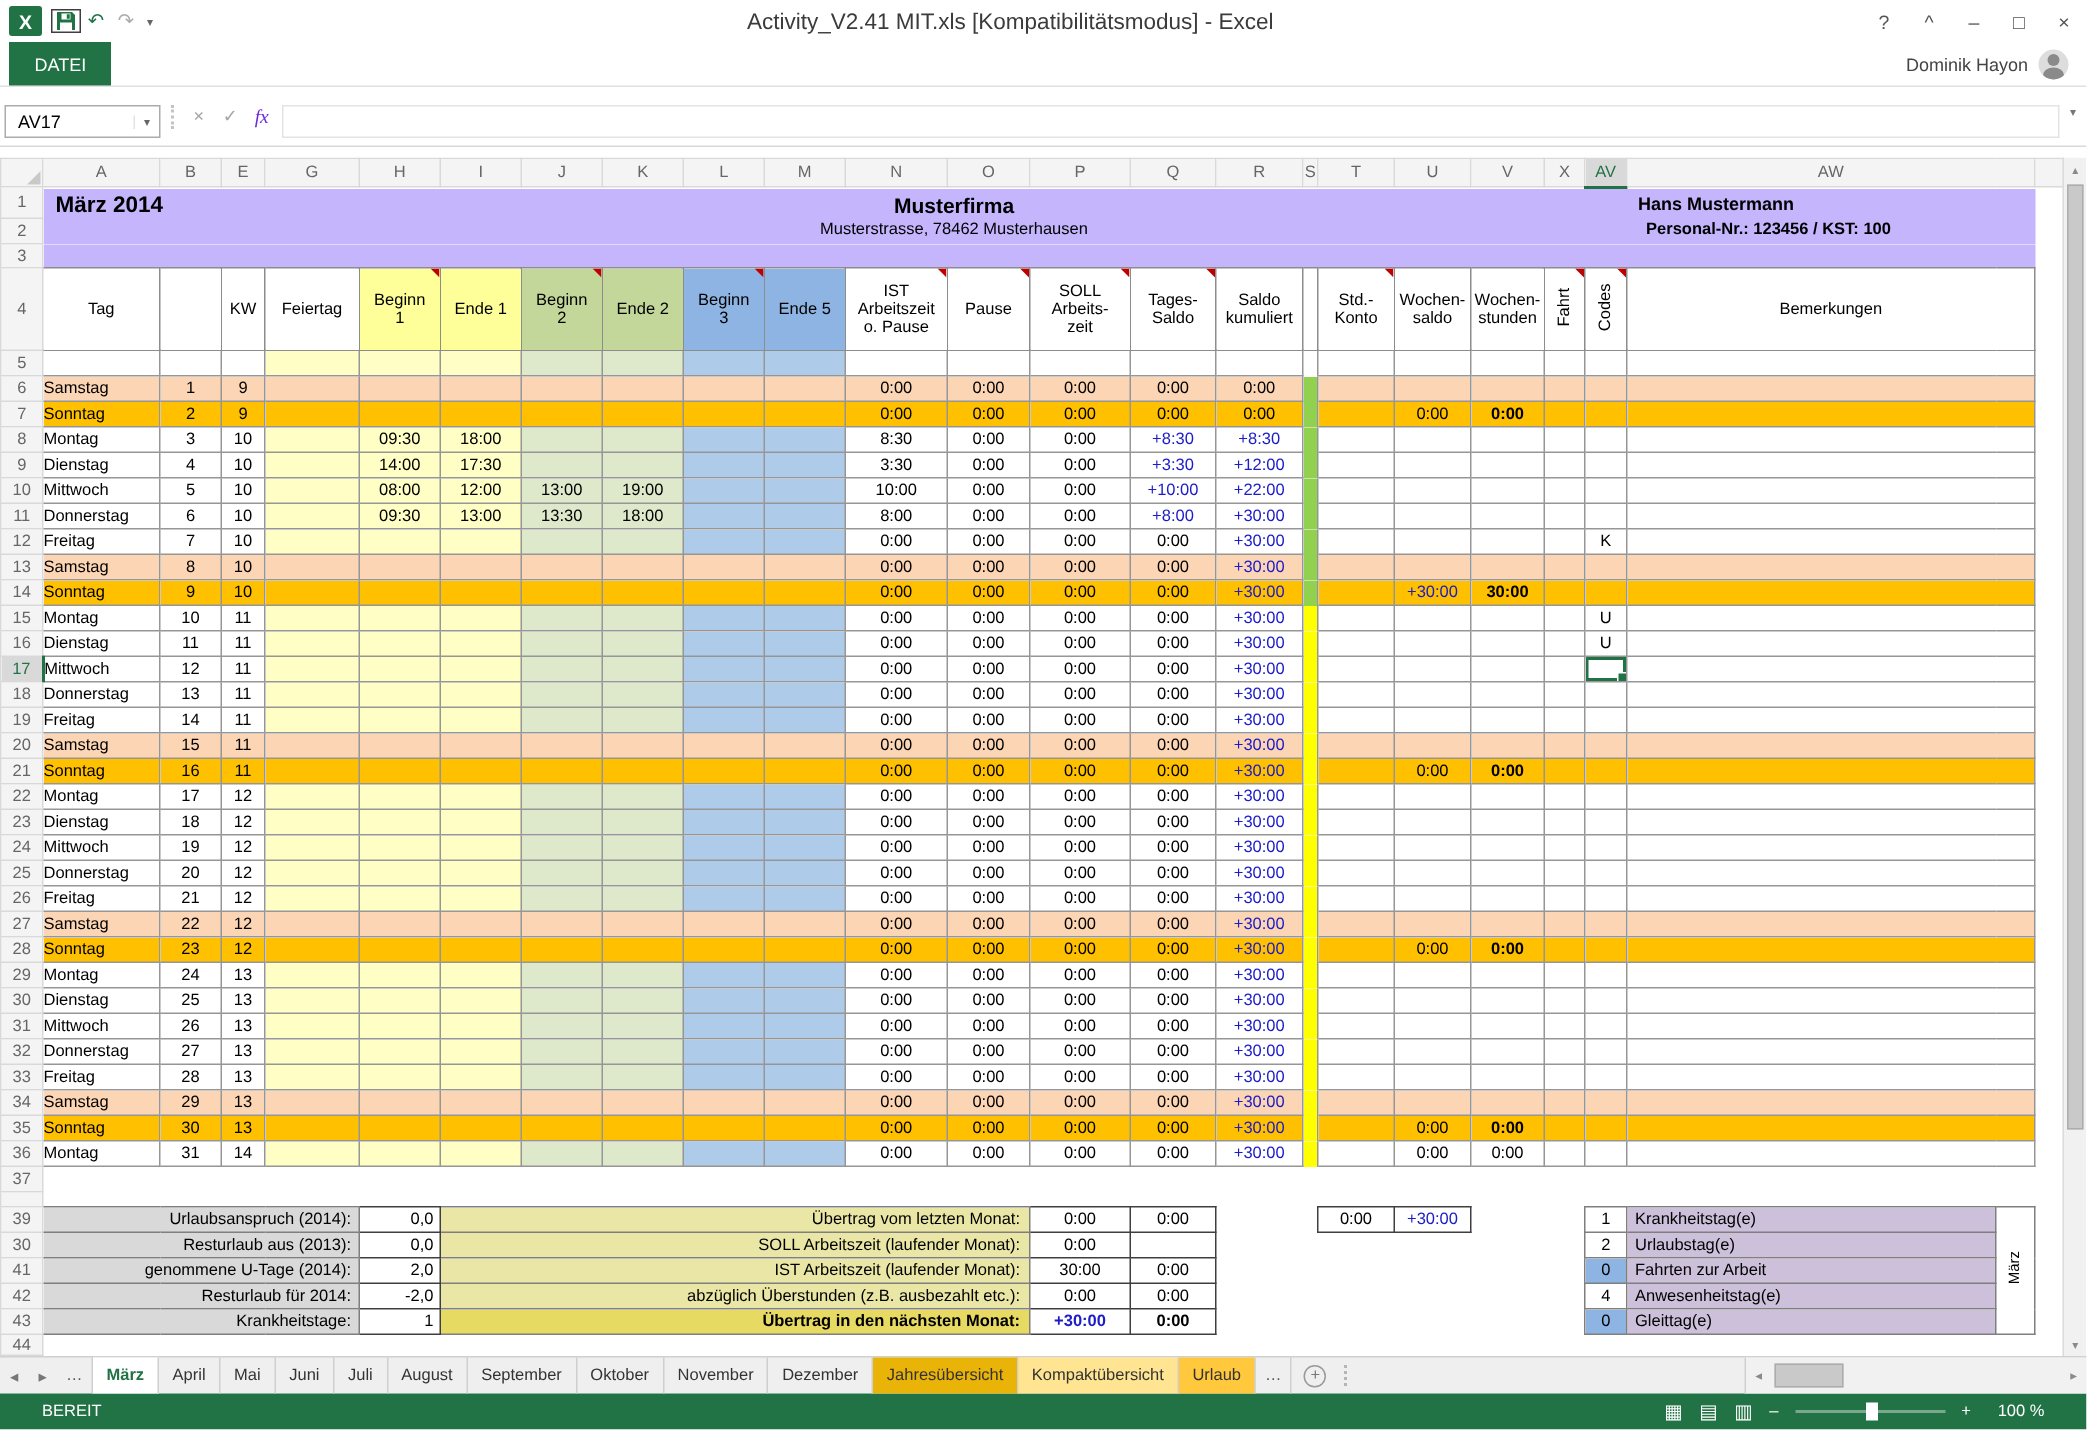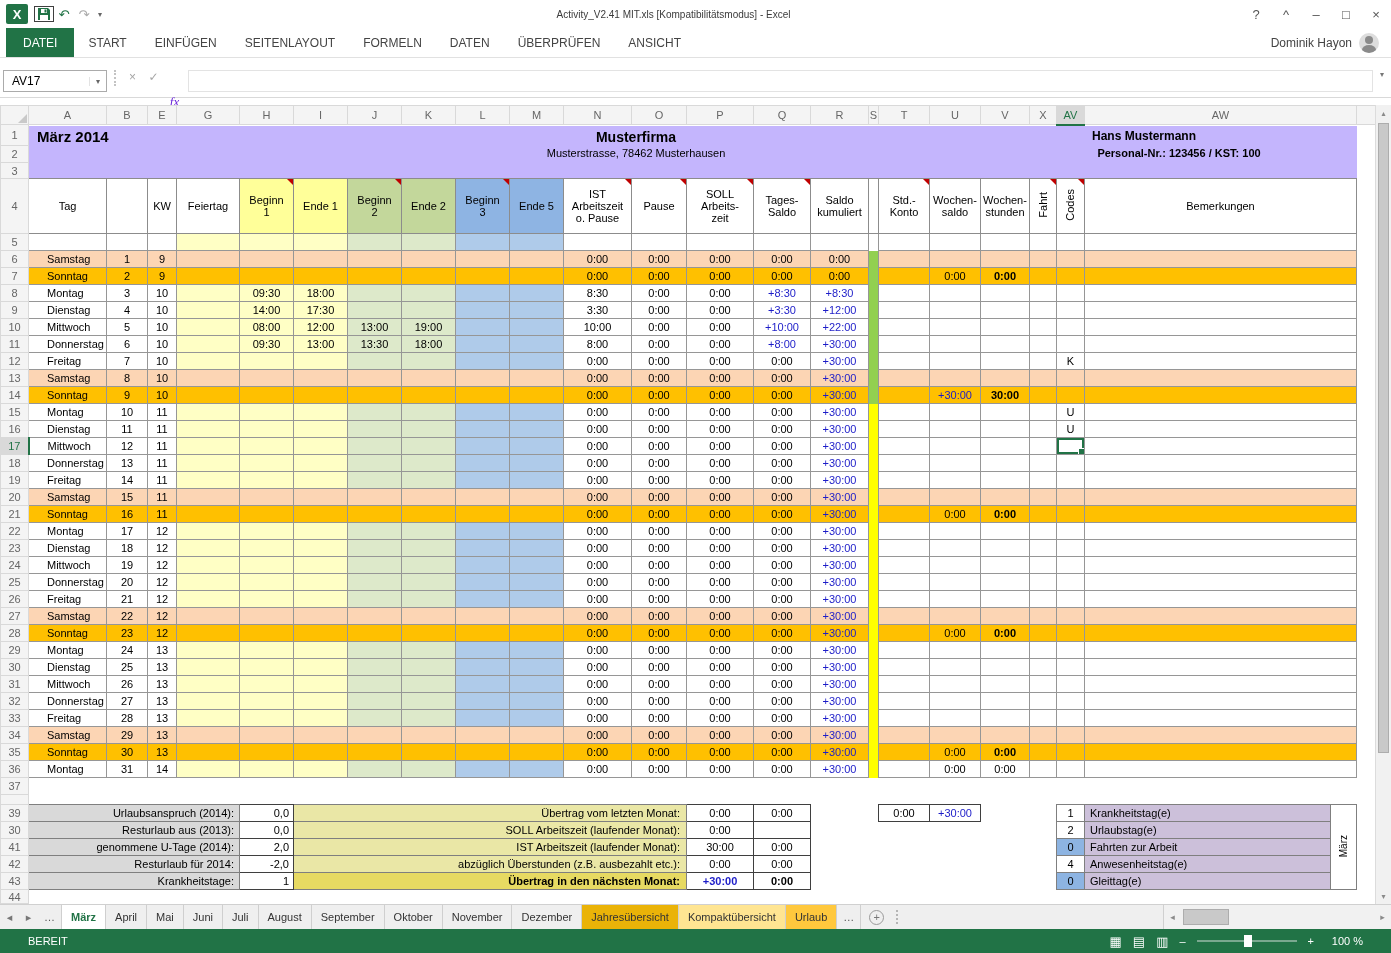--- a/index.html
+++ b/index.html
@@ -9,21 +9,21 @@
 
   
   .titlebar { height:28px; display:flex; align-items:center; padding-left:6px; background:#fff; }
   .qat { display:flex; align-items:center; }
   .logo { width:22px; height:20px; background:#217346; border-radius:2px; color:#fff; font-weight:bold;
           font-size:13px; display:flex; align-items:center; justify-content:center; margin-right:6px; }
   .qi { min-width:20px; text-align:center; font-size:13px; color:#217346; }
   .qi.sv svg { display:block; margin:0 auto; }
   .qi.dis { color:#ABABAB; }
   .qi.car { color:#666; font-size:8px; min-width:12px; }
-  .tb-title { flex:1; text-align:center; font-size:10px; color:#3B3B3B; white-space:nowrap; }
+  .tb-title { flex:1; text-align:center; font-size:15px; color:#3B3B3B; white-space:nowrap; }
   .winc { display:flex; }
   .winc span { width:30px; height:24px; display:flex; align-items:center; justify-content:center;
                color:#555; font-size:13px; }
 
   
   .ribbonrow { height:30px; display:flex; align-items:stretch; background:#fff; border-bottom:1px solid #E1E1E1; }
   .rtab { display:flex; align-items:center; padding:0 14px; font-size:12px; color:#444; }
   .rtab.file { background:#217346; color:#fff; margin-left:6px; padding:0 17px; }
   .acct { margin-left:auto; display:flex; align-items:center; gap:7px; padding-right:12px; font-size:12px; color:#444; }
   .avatar { width:20px; height:20px; border-radius:50%; background:#DDD; position:relative; overflow:hidden; }
@@ -33,21 +33,21 @@
   .gap7  { height:7px;  background:#fff; }
 
   
   .fbar { height:28px; display:flex; align-items:flex-start; background:#fff; border-bottom:1px solid #D9D9D9; }
   .namebox { width:104px; height:22px; margin-left:3px; border:1px solid #ABABAB; display:flex;
              align-items:center; font-size:12px; background:#fff; }
   .nbtxt { flex:1; padding-left:8px; }
   .nbcaret { width:17px; font-size:8px; color:#666; text-align:center; border-left:1px solid #E3E3E3; }
   .fsep { width:9px; height:16px; border-right:2px dotted #C3C3C3; margin-right:6px; }
   .fbtn { width:21px; text-align:center; font-size:12px; color:#A5A5A5; }
-  .fbtn.fx { color:#6d28d9; font-style:italic; font-family:"Liberation Serif",serif; font-size:13px;margin-top:24px; }
+  .fbtn.fx { color:#6d28d9; font-style:italic; font-family:"Liberation Serif",serif; font-size:13px; }
   .finput { flex:1; height:22px; border:1px solid #E3E3E3; background:#fff; margin-left:3px; }
   .fexp { width:18px; font-size:8px; color:#777; text-align:center; }
 
   
   .sheetzone { position:relative; height:799px; background:#fff; overflow:hidden; }
   table.sheet { border-collapse:collapse; table-layout:fixed; width:1375px; font-size:11px; }
   td,th { padding:0; overflow:hidden; white-space:nowrap; vertical-align:middle; font-weight:normal; }
 
   .hdr { background:#F4F4F4; color:#666; font-size:11px; text-align:center; border:1px solid #D9D9D9; }
   .hdr.hl { background:#D9D9D9; color:#217346; }
@@ -65,21 +65,21 @@
   .bpers  { position:absolute; left:1150px; top:1px; transform:translateX(-50%); font-size:11px; font-weight:bold; }
 
   .hc { border:1px solid #8C8C8C; background:#fff; font-size:11px; text-align:center;
         white-space:pre-line; position:relative; padding:0 1px; }
   .yh { background:#FFFF99; } .gh { background:#C3D79B; } .bh { background:#8EB4E3; }
   .cmt::after { content:""; position:absolute; top:0; right:0;
                 border-left:6px solid transparent; border-top:6px solid #C00000; }
   .vt span { writing-mode:vertical-rl; transform:rotate(180deg); display:inline-block; line-height:1; }
 
   .c { border:1px solid #969696; background:#fff; font-size:11px; text-align:center; }
-  .day { text-align:left; padding-left:18px; }
+  .day { text-align:left; padding-left:0; }
   tr.sa .c { background:#FCD5B4; }
   tr.su .c { background:#FFC000; }
   td.yl { background:#FFFFC5; } td.gl { background:#DDE9CA; } td.bl { background:#AFCBEA; }
   .st { border-left:1px solid #969696; border-right:1px solid #969696; background:#fff; }
   .st.sg { background:#92D050; } .st.sy { background:#FFFF00; }
   .pv { color:#1C1CC8; }
   tr.su td.whv { font-weight:bold; }
   .selcell { box-shadow:inset 0 0 0 2px #217346; position:relative; }
   .selcell::after { content:""; position:absolute; right:0; bottom:0; width:5px; height:5px;
                     background:#217346; border-left:1px solid #fff; border-top:1px solid #fff; }
@@ -154,29 +154,20 @@
       <span>?</span>
       <span>^</span>
       <span>–</span>
       <span>□</span>
       <span>×</span>
     </div>
   </div>
 
   <div class="ribbonrow">
     <div class="rtab file">DATEI</div>
-    <div id="rtabs" style="display:flex;align-items:stretch;">
-        <div class="rtab">START</div>
-        <div class="rtab">EINFÜGEN</div>
-        <div class="rtab">SEITENLAYOUT</div>
-        <div class="rtab">FORMELN</div>
-        <div class="rtab">DATEN</div>
-        <div class="rtab">ÜBERPRÜFEN</div>
-        <div class="rtab">ANSICHT</div>
-      </div>
     <div class="acct">
       <span>Dominik Hayon</span>
       <span class="avatar"></span>
     </div>
   </div>
   <div class="gap12"></div>
 
   <div class="fbar">
     <div class="namebox">
       <span class="nbtxt">AV17</span>

